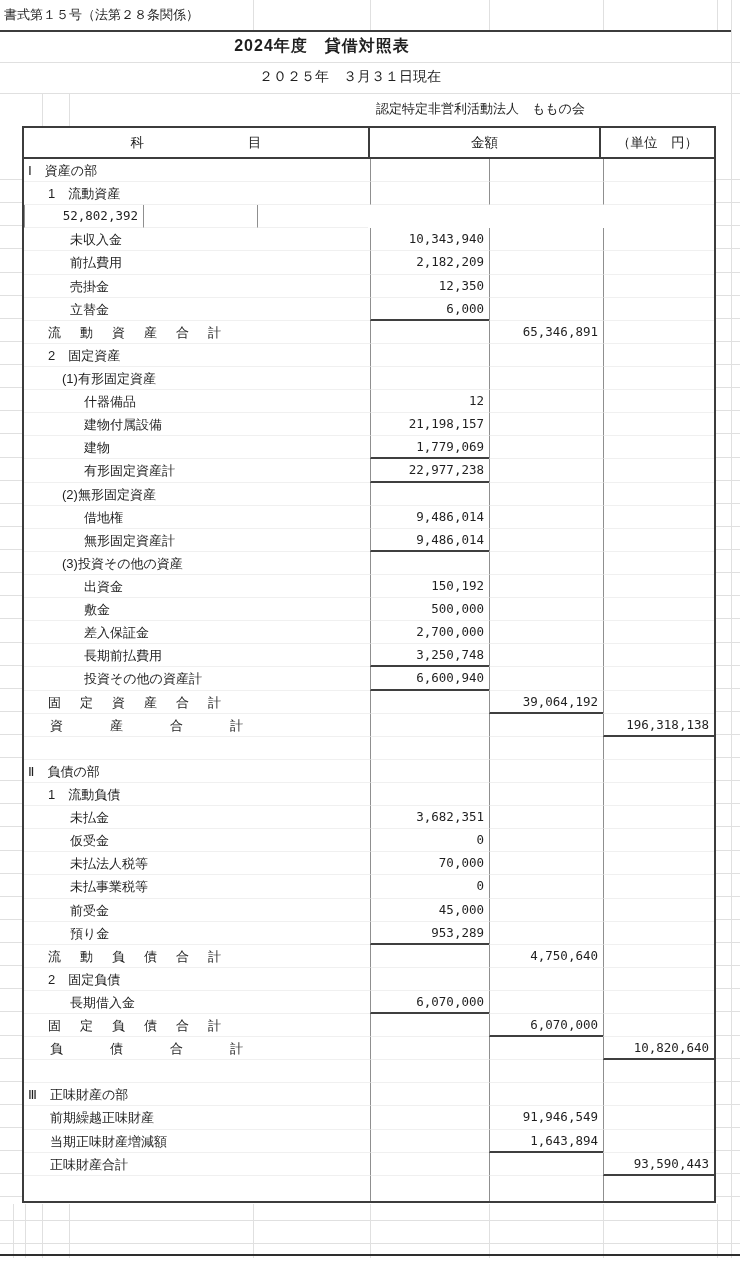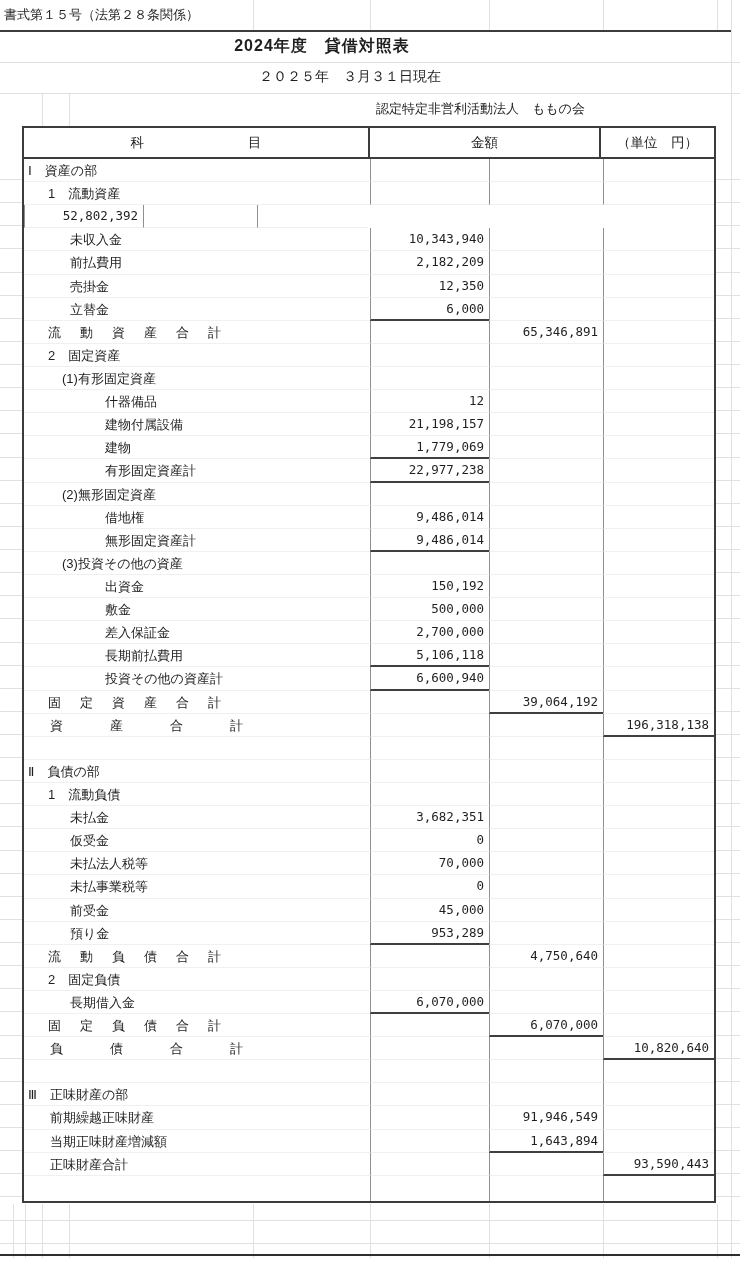--- a/index.html
+++ b/index.html
@@ -47,21 +47,21 @@
     text-align:right;padding-right:5px;border-left:1px solid #8f8f8f;
     border-bottom:1px solid #f0f0f0;box-sizing:border-box;white-space:nowrap;
   }
   .c1{flex:0 0 119px;} .c2{flex:0 0 114px;} .c3{flex:0 0 111px;}
   .uline{border-bottom:2px solid #3f3f3f;}
   
   .ind-sec{padding-left:4px;}
   .ind-sub{padding-left:24px;}
   .ind-item{padding-left:46px;}
   .ind-group{padding-left:38px;}
-  .ind-gitem{padding-left:81px;}
+  .ind-gitem{padding-left:60px;}
   .ind-total{padding-left:24px;}
   .ind-grand{padding-left:26px;}
   .ind-nitem{padding-left:26px;}
   .sp20{letter-spacing:19px;}
   .sp48{letter-spacing:47px;}
 </style>
 </head>
 <body>
 
 <div class="grid-rows"></div>
@@ -244,21 +244,21 @@
 
   <div class="row">
     <div class="lab ind-gitem">差入保証金</div>
     <div class="num c1">2,700,000</div>
     <div class="num c2"></div>
     <div class="num c3"></div>
   </div>
 
   <div class="row">
     <div class="lab ind-gitem">長期前払費用</div>
-    <div class="num c1 uline">5,106,118</div>
+    <div class="num c1 uline">3,250,748</div>
     <div class="num c2"></div>
     <div class="num c3"></div>
   </div>
 
   <div class="row">
     <div class="lab ind-gitem">投資その他の資産計</div>
     <div class="num c1 uline">6,600,940</div>
     <div class="num c2"></div>
     <div class="num c3"></div>
   </div>

